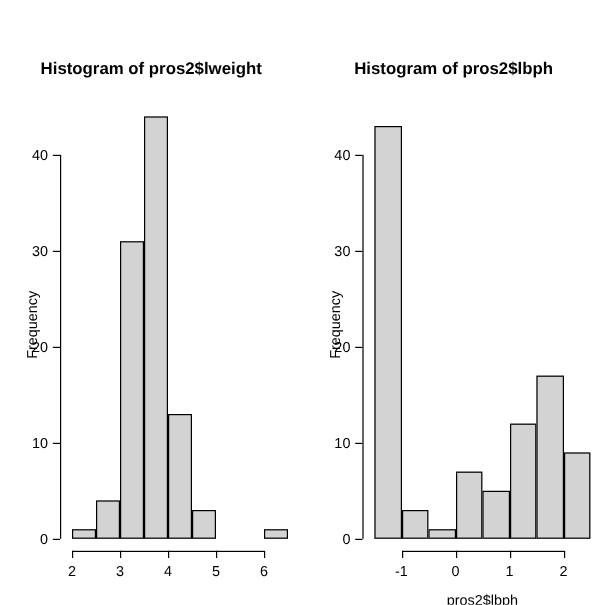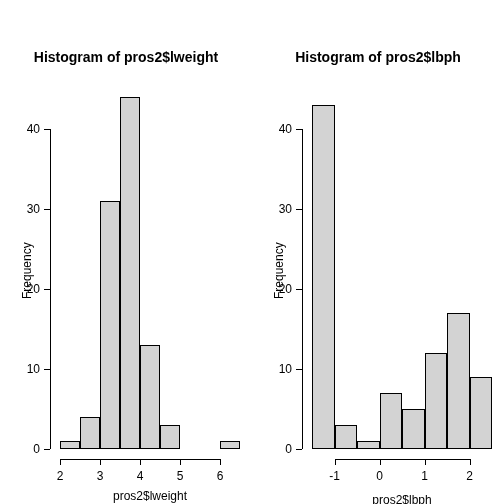--- a/index.html
+++ b/index.html
@@ -152,21 +152,20 @@
         <div class="x-tick" style="top: 370px; left: 120px;">
           <div class="mark"></div>
           <div class="lab">5</div>
         </div>
         <div class="x-tick" style="top: 370px; left: 160px;">
           <div class="mark"></div>
           <div class="lab">6</div>
         </div>
       </div>
     <div class="ylabel" style="left:20px;top:272px;">Frequency</div>
-    <div class="xlabel" style="left:60px;width:180px;top:462px;">pros2$lweight</div>
   </div>
 
   <div class="panel" style="left:252px;top:0;width:252px;height:504px;">
     <div class="title" style="top:22px;">Histogram of pros2$lbph</div>
     <div class="plot-area" id="plot-1" style="left:60px;top:62px;width:180px;height:360px;">
         <div class="bar" style="left: 0px; width: 22.5px; top: 16px; height: 344px;"></div>
         <div class="bar" style="left: 22.5px; width: 22.5px; top: 336px; height: 24px;"></div>
         <div class="bar" style="left: 45px; width: 22.5px; top: 352px; height: 8px;"></div>
         <div class="bar" style="left: 67.5px; width: 22.5px; top: 304px; height: 56px;"></div>
         <div class="bar" style="left: 90px; width: 22.5px; top: 320px; height: 40px;"></div>

